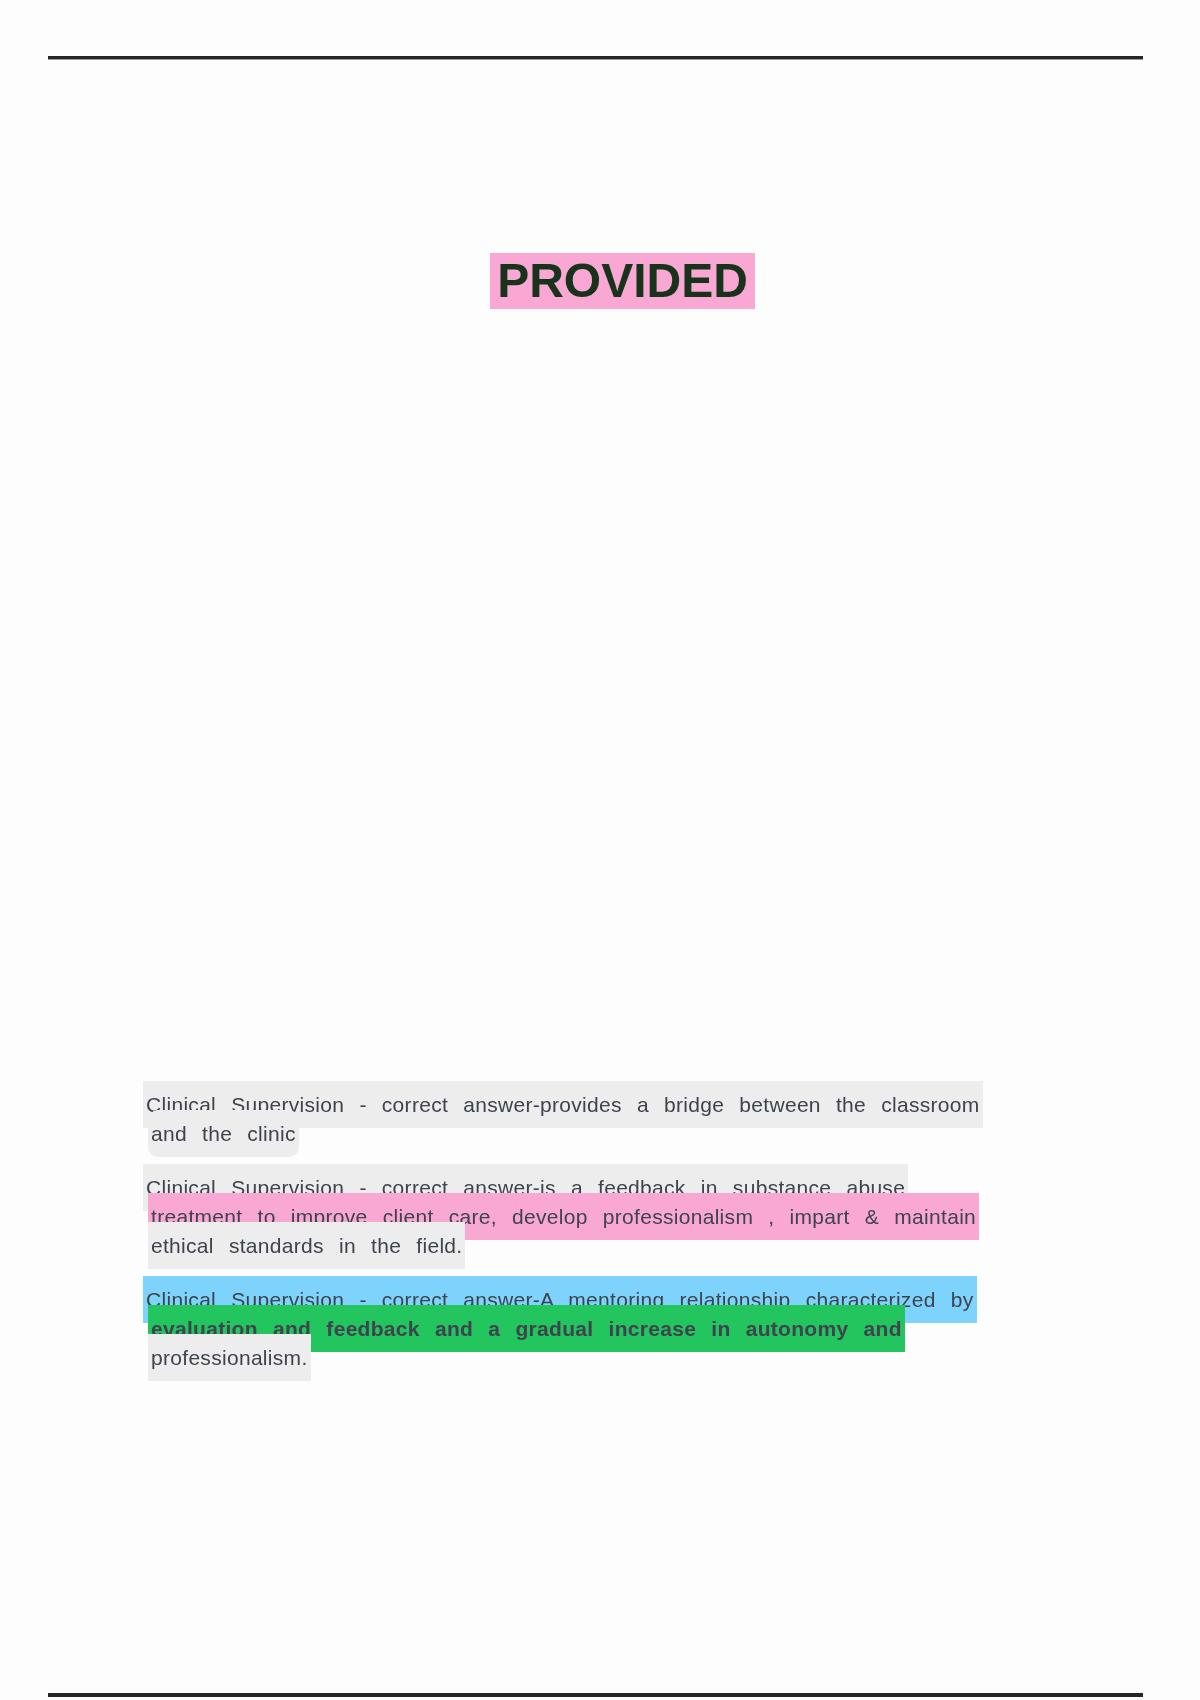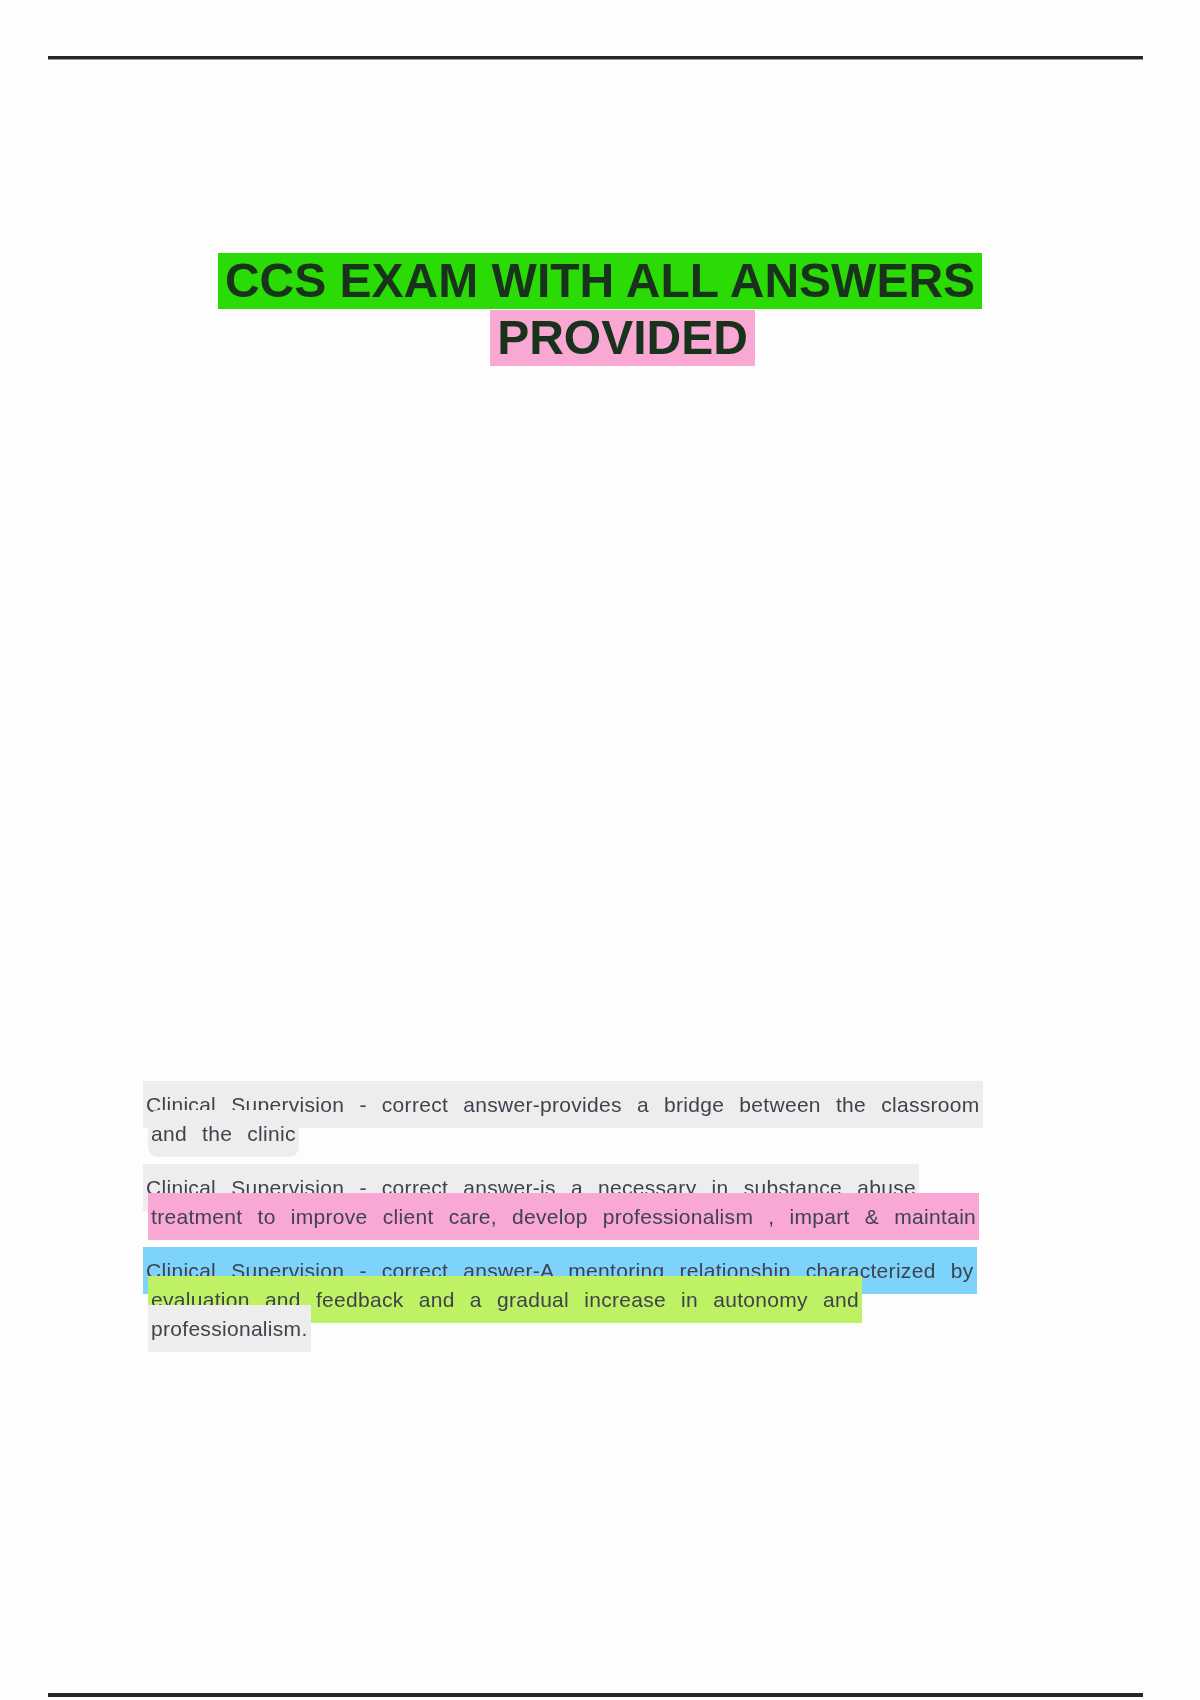--- a/index.html
+++ b/index.html
@@ -72,39 +72,39 @@
   }
 </style>
 </head>
 <body>
 
 <div class="page">
 
   <div class="rule rule-top"></div>
 
   <h1 class="title">
-    <span class="t-line"><span class="t-hl" style="background-color: rgb(43, 219, 5); color: rgb(24, 50, 28);">CCS EXAM WITH ALL ANSWERS</span></span>
     <span class="t-line"><span class="t-hl" style="background-color: #f9a8d4; color: rgb(24, 50, 28); margin-left: 45px;">PROVIDED</span></span>
   </h1>
 
   <div class="qa-body" style="color: rgb(62, 67, 77);">
 
     <p class="qa">
       <span class="ln"><span class="hl" style="background-color: rgb(237, 237, 237);">Clinical Supervision - correct answer-provides a bridge between the classroom</span></span>
       <span class="ln"><span class="hl" style="background-color: rgb(237, 237, 237); border-radius: 10px;">and the clinic</span></span>
     </p>
 
     <p class="qa">
-      <span class="ln"><span class="hl" style="background-color: rgb(237, 237, 237);">Clinical Supervision - correct answer-is a necessary in substance abuse</span></span>
+      <span class="ln"><span class="hl" style="background-color: rgb(237, 237, 237);">Clinical Supervision - correct answer-is a feedback in substance abuse</span></span>
       <span class="ln"><span class="hl" style="background-color: #f9a8d4;">treatment to improve client care, develop professionalism , impart &amp; maintain</span></span>
+      <span class="ln"><span class="hl" style="background-color: rgb(237, 237, 237);">ethical standards in the field.</span></span>
     </p>
 
     <p class="qa">
       <span class="ln"><span class="hl" style="background-color: #7dd3fc;">Clinical Supervision - correct answer-A mentoring relationship characterized by</span></span>
-      <span class="ln"><span class="hl" style="background-color: #bef264;">evaluation and feedback and a gradual increase in autonomy and</span></span>
+      <span class="ln"><span class="hl" style="background-color: #22c55e; font-weight: bold;">evaluation and feedback and a gradual increase in autonomy and</span></span>
       <span class="ln"><span class="hl" style="background-color: rgb(237, 237, 237);">professionalism.</span></span>
     </p>
 
 
   </div>
 
   <div class="rule rule-bottom"></div>
 
 </div>
 

